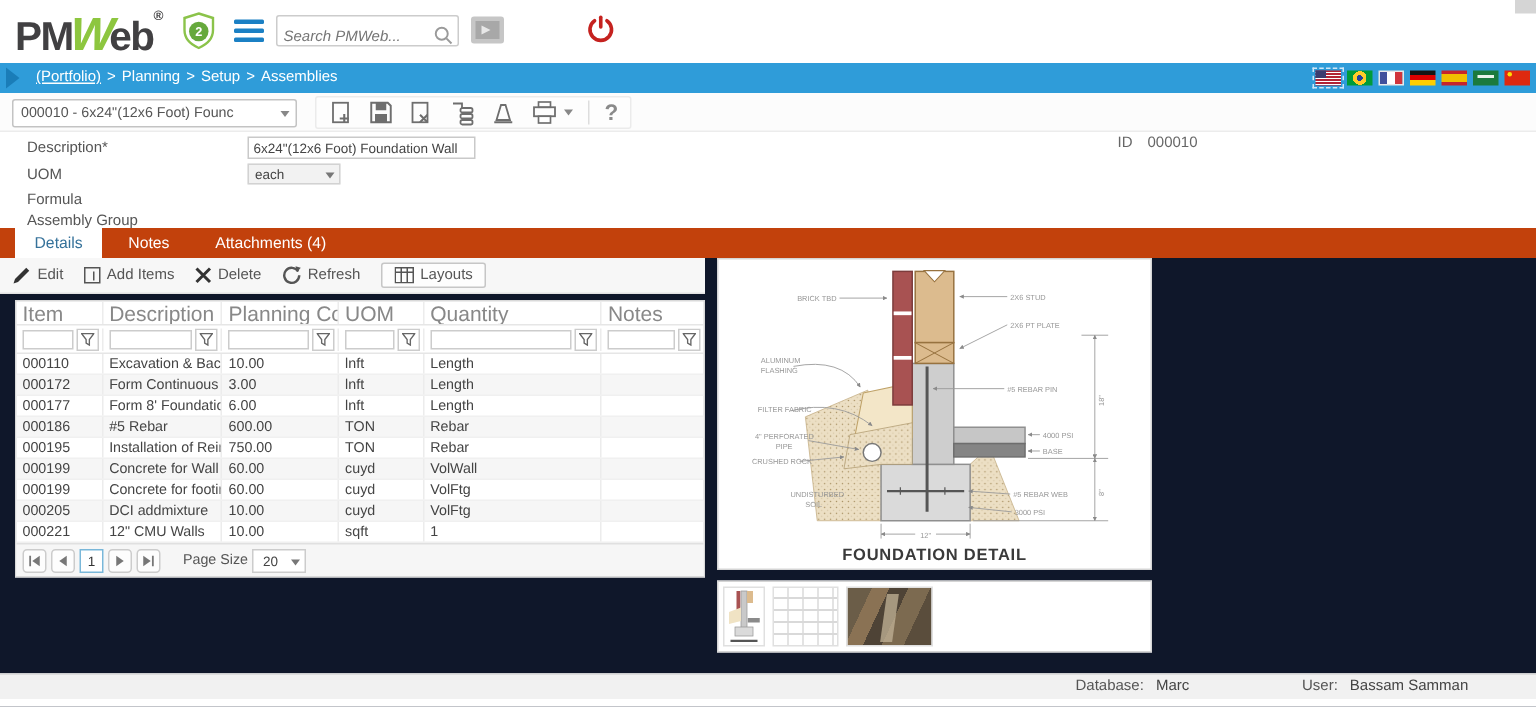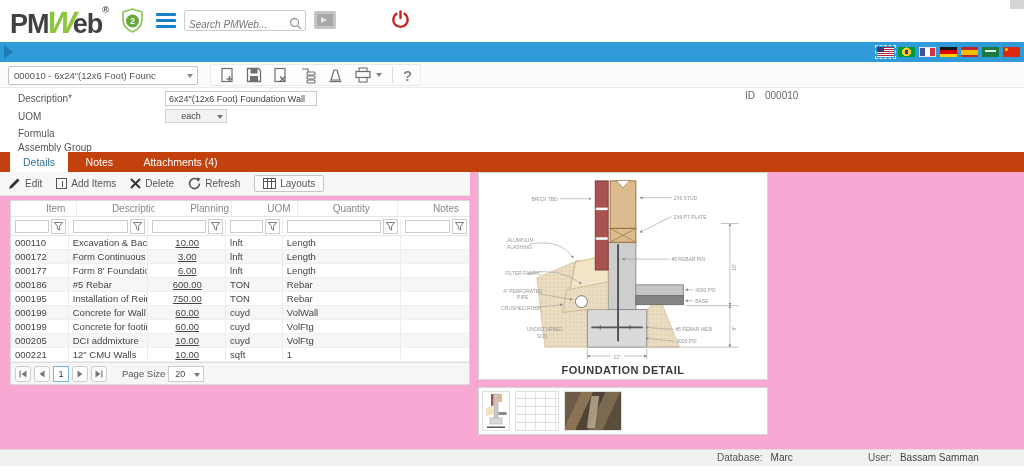--- a/index.html
+++ b/index.html
@@ -49,53 +49,53 @@
   .iconbar { position:absolute; left:210px; top:2px; height:22px; display:flex; align-items:center; gap:10px; border:1px solid #ebebeb; background:#fdfdfd; border-radius:2px; padding:0 8px; }
   .tbicon { display:inline-flex; align-items:center; cursor:pointer; }
   .tbdiv { width:1px; height:16px; background:#ddd; }
   .helpq { font-size:15px; color:#8a8a8a; cursor:pointer; font-weight:bold; }
 
   
   .formarea { position:absolute; left:0; top:88px; width:1024px; height:64px; background:#fff; font-size:10px; color:#555; }
   .frow { position:absolute; left:18px; height:15px; line-height:15px; }
   .fctrl { position:absolute; left:165px; }
   .txt-input { width:152px; height:15px; border:1px solid #c9c9c9; font-size:9px; color:#444; padding:0 3px; font-family:"Liberation Sans",sans-serif; }
-  .sel { height:14px; background:#f2f2f2; border:1px solid #d2d2d2; font-size:9px; color:#444; line-height:13px; padding:0 14px 0 4px; position:relative; white-space:nowrap; overflow:hidden; cursor:pointer;text-align:center; }
+  .sel { height:14px; background:#f2f2f2; border:1px solid #d2d2d2; font-size:9px; color:#444; line-height:13px; padding:0 14px 0 4px; position:relative; white-space:nowrap; overflow:hidden; cursor:pointer; }
   .sel .caret { position:absolute; right:3px; top:5px; border-top:4px solid #777; border-left:3.5px solid transparent; border-right:3.5px solid transparent; }
   .idbox { position:absolute; left:745px; top:2px; color:#666; }
   .idbox .lbl { margin-right:10px; }
 
   
   .tabbar { position:absolute; left:0; top:152px; width:1024px; height:28px; background:#c2410c; }
   .tab { display:inline-block; height:20px; line-height:20px; padding:0 13px; color:#fff; font-size:10.5px; cursor:pointer; }
   .tab.active { background:#fff; color:#36729a; }
   .tab:first-child { margin-left:10px; }
 
   
-  .content { position:absolute; left:0; top:172px; width:1024px; height:277px; background:#f9a8d4; }
+  .content { position:absolute; left:0; top:172px; width:1024px; height:277px; background:#0f172a; }
 
   .gtoolbar { position:absolute; left:0; top:0; width:470px; height:24px; background:#f7f7f7; border-bottom:1px solid #e3e3e3; display:flex; align-items:center; padding-left:8px; font-size:10px; color:#555; }
   .gbtn { display:inline-flex; align-items:center; gap:4px; margin-right:14px; cursor:pointer; }
   .gbtn.boxed { border:1px solid #c6c6c6; background:#fdfdfd; border-radius:2px; padding:2px 8px; margin-right:0; }
   .addbox { width:11px; height:11px; border:1px solid #555; position:relative; }
   .addbox:before { content:""; position:absolute; left:4.5px; top:2px; width:1.5px; height:6px; background:#555; }
 
   .grid { position:absolute; left:10px; top:28px; width:460px; border:1px solid #d9d9d9; background:#fff; }
   .ghead, .gfilter, .grow { display:flex; }
   .ghead { height:16px; line-height:16px; border-bottom:1px solid #e6e6e6; }
-  .ghead .gcell { color:#888; font-size:10px;margin-left:31px; }
+  .ghead .gcell { color:#888; font-size:14px; }
   .gfilter { height:19px; border-bottom:1px solid #e6e6e6; align-items:center; }
   .gfilter .gcell { display:flex; align-items:center; gap:2px; padding-right:2px; }
   .finput { flex:1; min-width:0; height:13px; border:1px solid #ccc; font-size:9px; padding:0 2px; font-family:"Liberation Sans",sans-serif;}
   .fbtn { width:15px; height:15px; border:1px solid #ccc; background:#fff; display:inline-flex; align-items:center; justify-content:center; cursor:pointer; flex:0 0 15px;}
   .grow { height:14px; line-height:14px; border-bottom:1px solid #f0f0f0; cursor:default; }
   .grow.alt { background:#f6f6f6; }
   .gcell { border-right:1px solid #ececec; padding-left:4px; overflow:hidden; white-space:nowrap; font-size:9.5px; color:#444; }
   .col0{width:58px;} .col1{width:80px;} .col2{width:78px;} .col3{width:57px;} .col4{width:119px;} .col5{width:68px; border-right:0;}
-  .num { text-align:center; padding-right:3px;text-decoration:underline; }
+  .num { text-align:left; padding-right:3px; }
   .pager { height:22px; background:#f6f6f6; border-top:1px solid #e0e0e0; display:flex; align-items:center; padding-left:4px; gap:3px; font-size:9.5px; color:#555; }
   .pgbtn { width:16px; height:16px; border:1px solid #ccc; border-radius:3px; background:#fdfdfd; display:inline-flex; align-items:center; justify-content:center; cursor:pointer; }
   .pgcur { width:16px; height:16px; border:1px solid #79b7d9; background:#fff; text-align:center; line-height:15px; font-size:9px; color:#333; }
   .psizelbl { margin-left:12px; }
   .psize { width:36px; height:16px; border:1px solid #ccc; background:#fff; position:relative; line-height:15px; padding-left:6px; font-size:9px; color:#444; cursor:pointer; }
   .psize .caret { position:absolute; right:3px; top:6px; border-top:4px solid #777; border-left:3.5px solid transparent; border-right:3.5px solid transparent; }
 
   
   .rightpanel { position:absolute; left:478px; top:0; width:290px; }
   .imgbox { width:290px; height:208px; border:1px solid #d5d5d5; background:#fff; position:relative; }
@@ -158,20 +158,23 @@
     </svg>
   </div>
 
   <div class="scroll-corner"></div>
 </div>
 
 <div class="breadcrumb">
   <svg class="crumb-chevron" width="18" height="18" viewBox="0 0 18 18">
     <path d="M2,2 L11,9 L2,16 Z" fill="#1a7db8"></path>
   </svg>
+  <span class="trail">
+    <a>(Portfolio)</a><span class="sep">&gt;</span><span>Planning</span><span class="sep">&gt;</span><span>Setup</span><span class="sep">&gt;</span><span>Assemblies</span>
+  </span>
   <span class="flags">
     <span class="flag flag-us"></span>
     <span class="flag flag-br"></span>
     <span class="flag flag-fr"></span>
     <span class="flag flag-de"></span>
     <span class="flag flag-es"></span>
     <span class="flag flag-sa"></span>
     <span class="flag flag-cn"></span>
   </span>
 </div>

